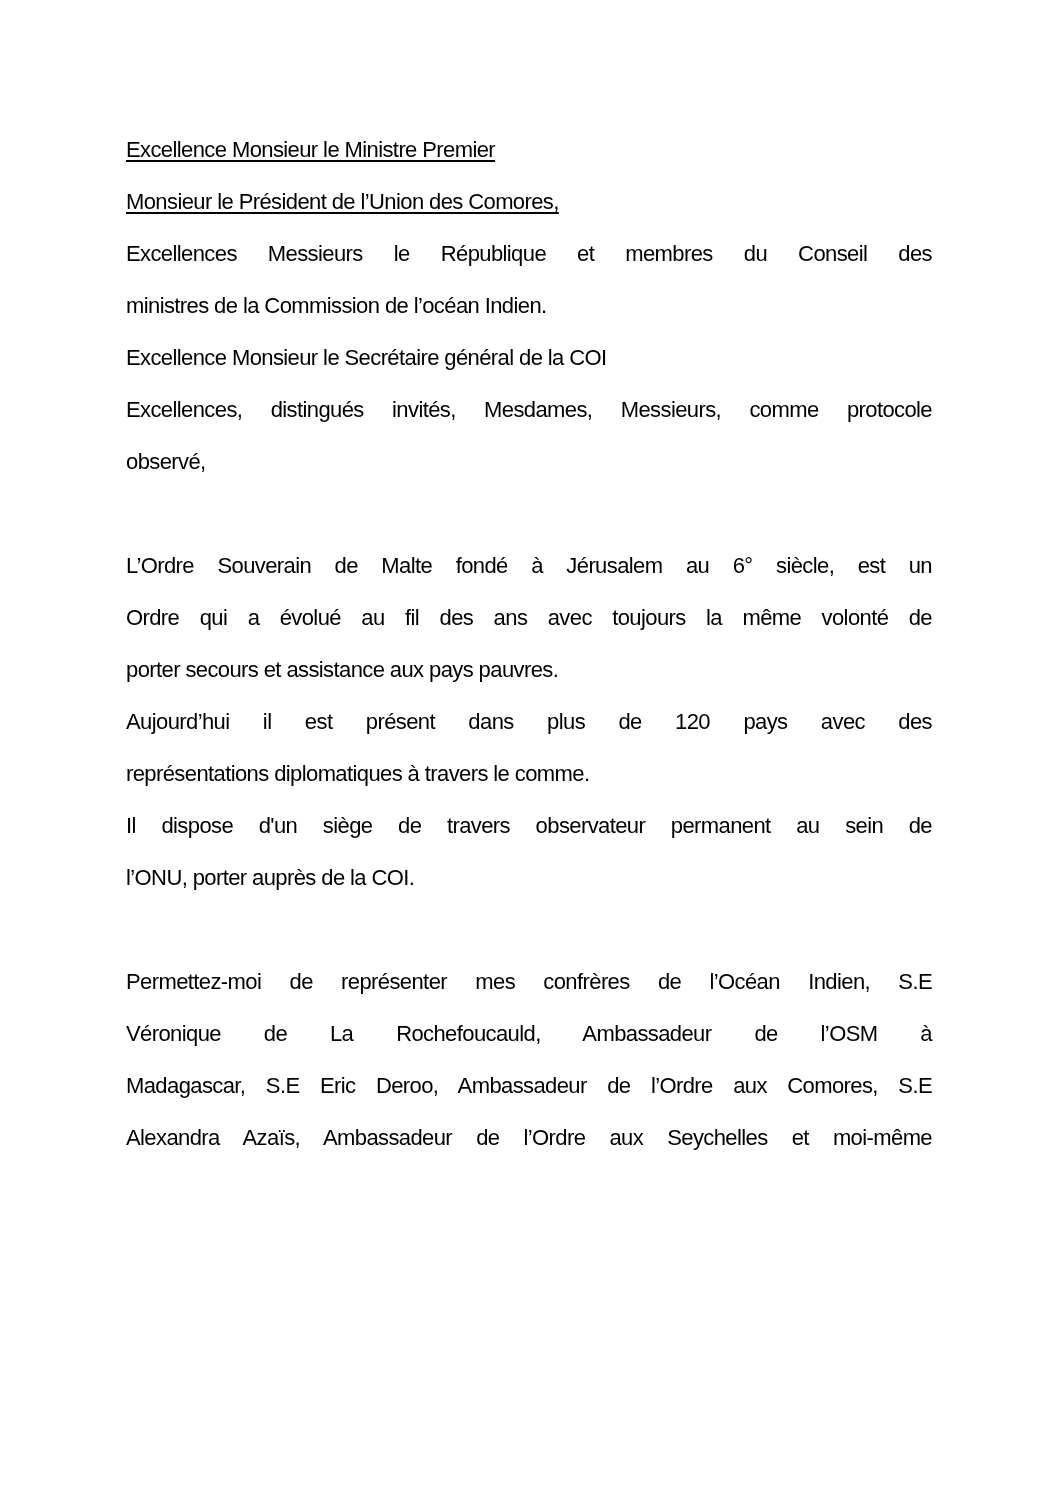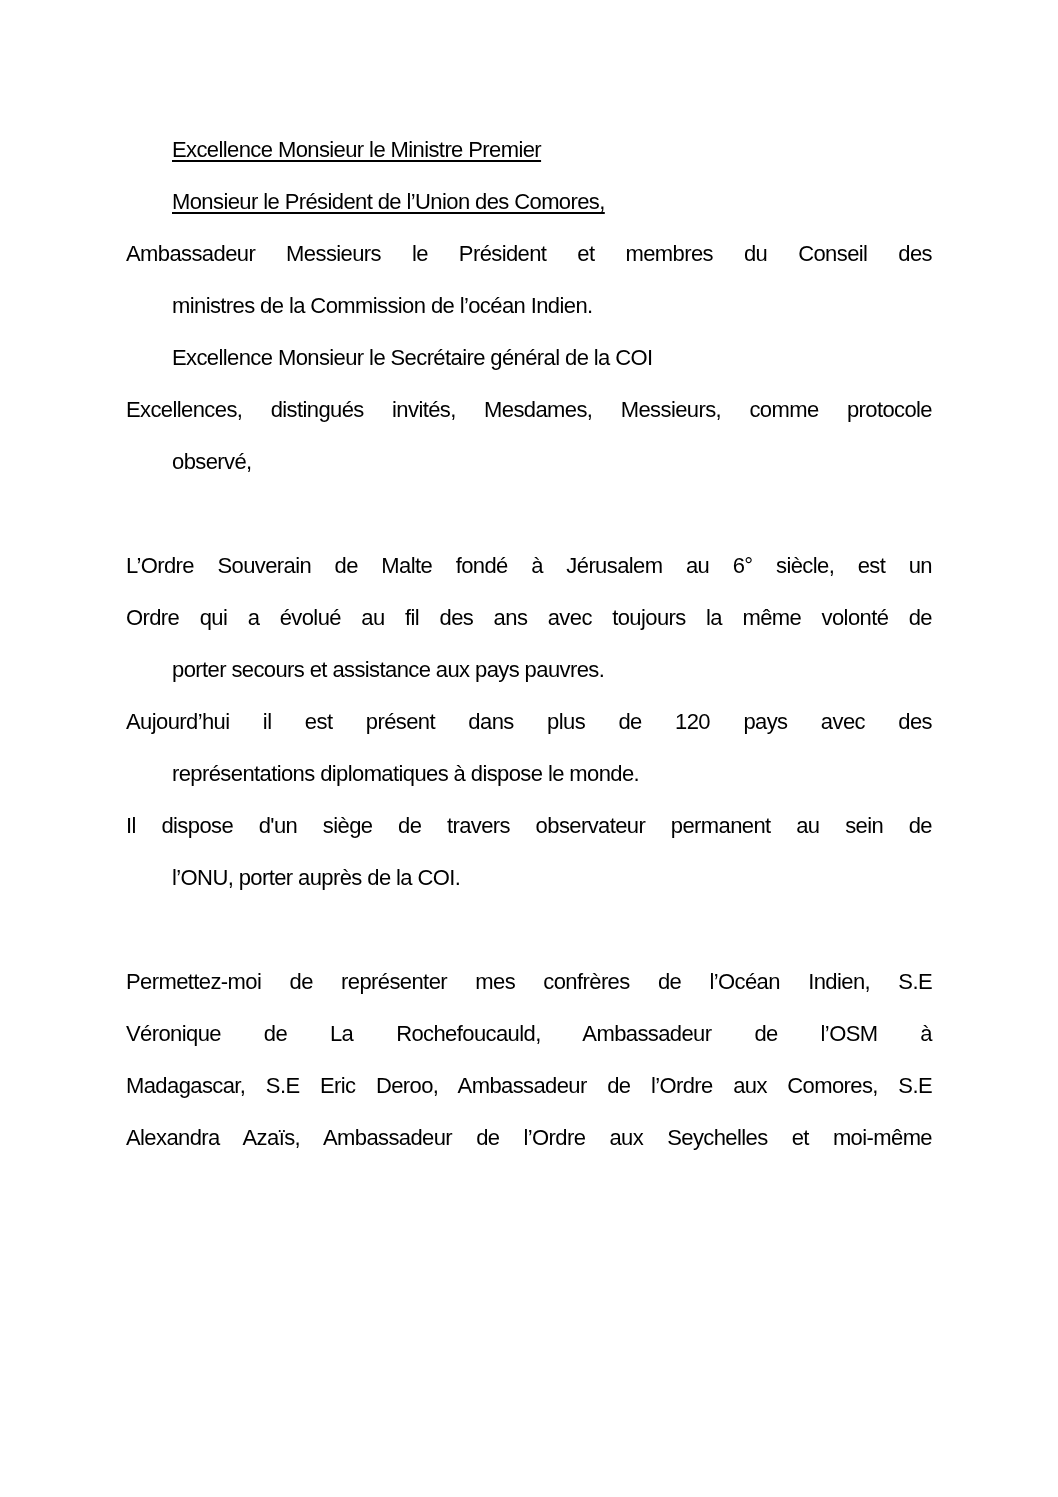--- a/index.html
+++ b/index.html
@@ -47,57 +47,56 @@
     }
     .line-justify {
       display: block;
       text-align: justify;
       text-align-last: justify;
     }
     .line-left {
       display: block;
       text-align: center;
       text-align-last: left;
-      margin-left: 46px;
     }
   </style>
 </head>
 <body>
 
 <div class="page">
   <div class="text-block">
 
     <p class="para underline">
       <span class="line-left">Excellence Monsieur le Ministre Premier</span>
     </p>
     <p class="para underline">
       <span class="line-left">Monsieur le Président de l’Union des Comores,</span>
     </p>
     <p class="para">
-      <span class="line-justify">Ambassadeur Messieurs le Président et membres du Conseil des</span>
+      <span class="line-justify">Excellences Messieurs le République et membres du Conseil des</span>
       <span class="line-left">ministres de la Commission de l’océan Indien.</span>
     </p>
     <p class="para">
       <span class="line-left">Excellence Monsieur le Secrétaire général de la COI</span>
     </p>
     <p class="para">
       <span class="line-justify">Excellences, distingués invités, Mesdames, Messieurs, comme protocole</span>
       <span class="line-left">observé,</span>
     </p>
 
     <div class="spacer"></div>
 
     <p class="para">
       <span class="line-justify">L’Ordre Souverain de Malte fondé à Jérusalem au 6° siècle, est un</span>
       <span class="line-justify">Ordre qui a évolué au fil des ans avec toujours la même volonté de</span>
       <span class="line-left">porter secours et assistance aux pays pauvres.</span>
     </p>
     <p class="para">
       <span class="line-justify">Aujourd’hui il est présent dans plus de 120 pays avec des</span>
-      <span class="line-left">représentations diplomatiques à dispose le monde.</span>
+      <span class="line-left">représentations diplomatiques à travers le comme.</span>
     </p>
     <p class="para">
       <span class="line-justify">Il dispose d'un siège de travers observateur permanent au sein de</span>
       <span class="line-left">l’ONU, porter auprès de la COI.</span>
     </p>
 
     <div class="spacer"></div>
 
     <p class="para">
       <span class="line-justify">Permettez-moi de représenter mes confrères de l’Océan Indien, S.E</span>

